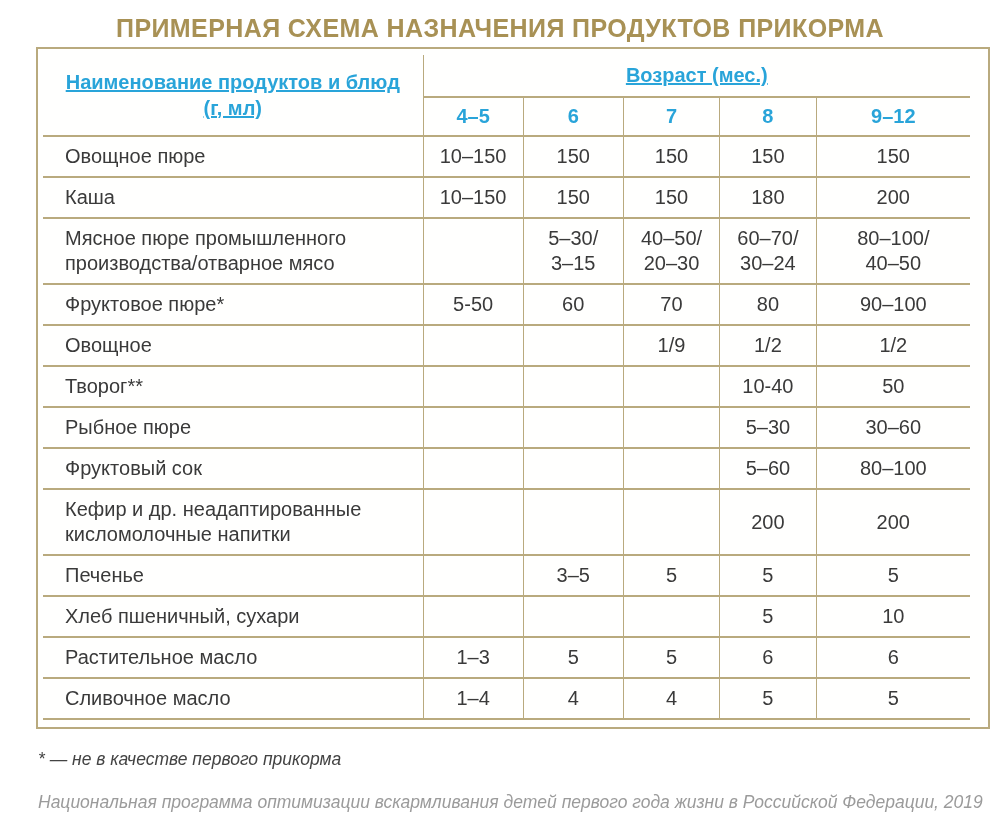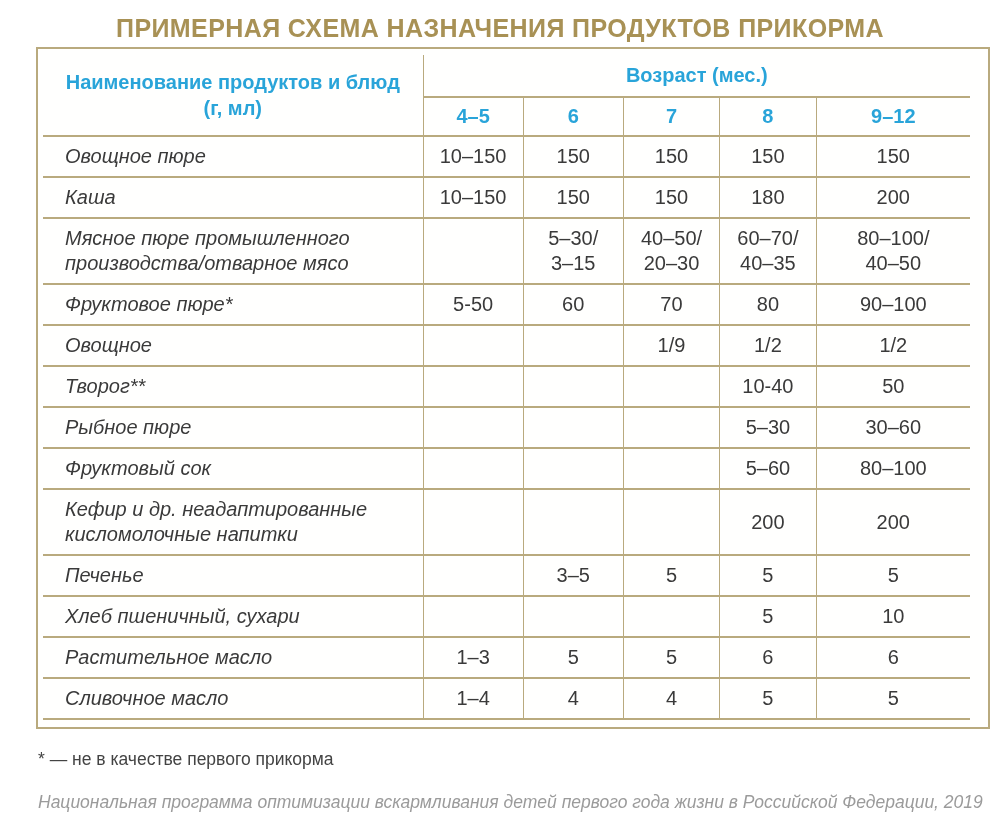--- a/index.html
+++ b/index.html
@@ -37,21 +37,21 @@
     width:100%;
     border-collapse:collapse;
     table-layout:fixed;
   }
   th,td{
     border:solid var(--border-tan);
     border-width:2px 1px;
   }
   tr > *:first-child{border-left:none;}
   tr > *:last-child{border-right:none;}
-  thead tr:first-child > *{border-top:none;}
+  thead tr:first-child > *{border-top:none;text-decoration:underline;}
   .name-header{
     color:var(--header-blue);
     font-size:20px;
     font-weight:bold;
     text-align:center;
     line-height:1.3;
     padding:6px 14px;
   }
   .age-header{
     color:var(--header-blue);
@@ -64,36 +64,36 @@
     font-size:20px;
     font-weight:bold;
     text-align:center;
     padding:7px 16px;
   }
   .name-cell{
     font-size:20px;
     color:var(--text-dark);
     padding:7px 8px 7px 22px;
     line-height:1.25;
-    font-style:italic;
   }
   .value-cell{
     font-size:20px;
     color:var(--text-dark);
     text-align:center;
     padding:7px 4px;
     line-height:1.25;
     white-space:pre-line;
   }
   .footnotes{
     display:flex;
     gap:48px;
     margin:20px 0 0 28px;
     font-size:17.5px;
     color:var(--footnote-dark);
+    font-style:italic;
   }
   .source{
     margin:22px 0 0 28px;
     font-size:17.5px;
     font-style:italic;
     color:var(--source-gray);
   }
 </style>
 </head>
 <body>
@@ -143,21 +143,21 @@
             <td class="value-cell">200</td>
           </tr>
           <tr>
             <td class="name-cell">Мясное пюре промышленного производства/отварное мясо</td>
             <td class="value-cell"></td>
             <td class="value-cell">5–30/
 3–15</td>
             <td class="value-cell">40–50/
 20–30</td>
             <td class="value-cell">60–70/
-40–35</td>
+30–24</td>
             <td class="value-cell">80–100/
 40–50</td>
           </tr>
           <tr>
             <td class="name-cell">Фруктовое пюре*</td>
             <td class="value-cell">5-50</td>
             <td class="value-cell">60</td>
             <td class="value-cell">70</td>
             <td class="value-cell">80</td>
             <td class="value-cell">90–100</td>

